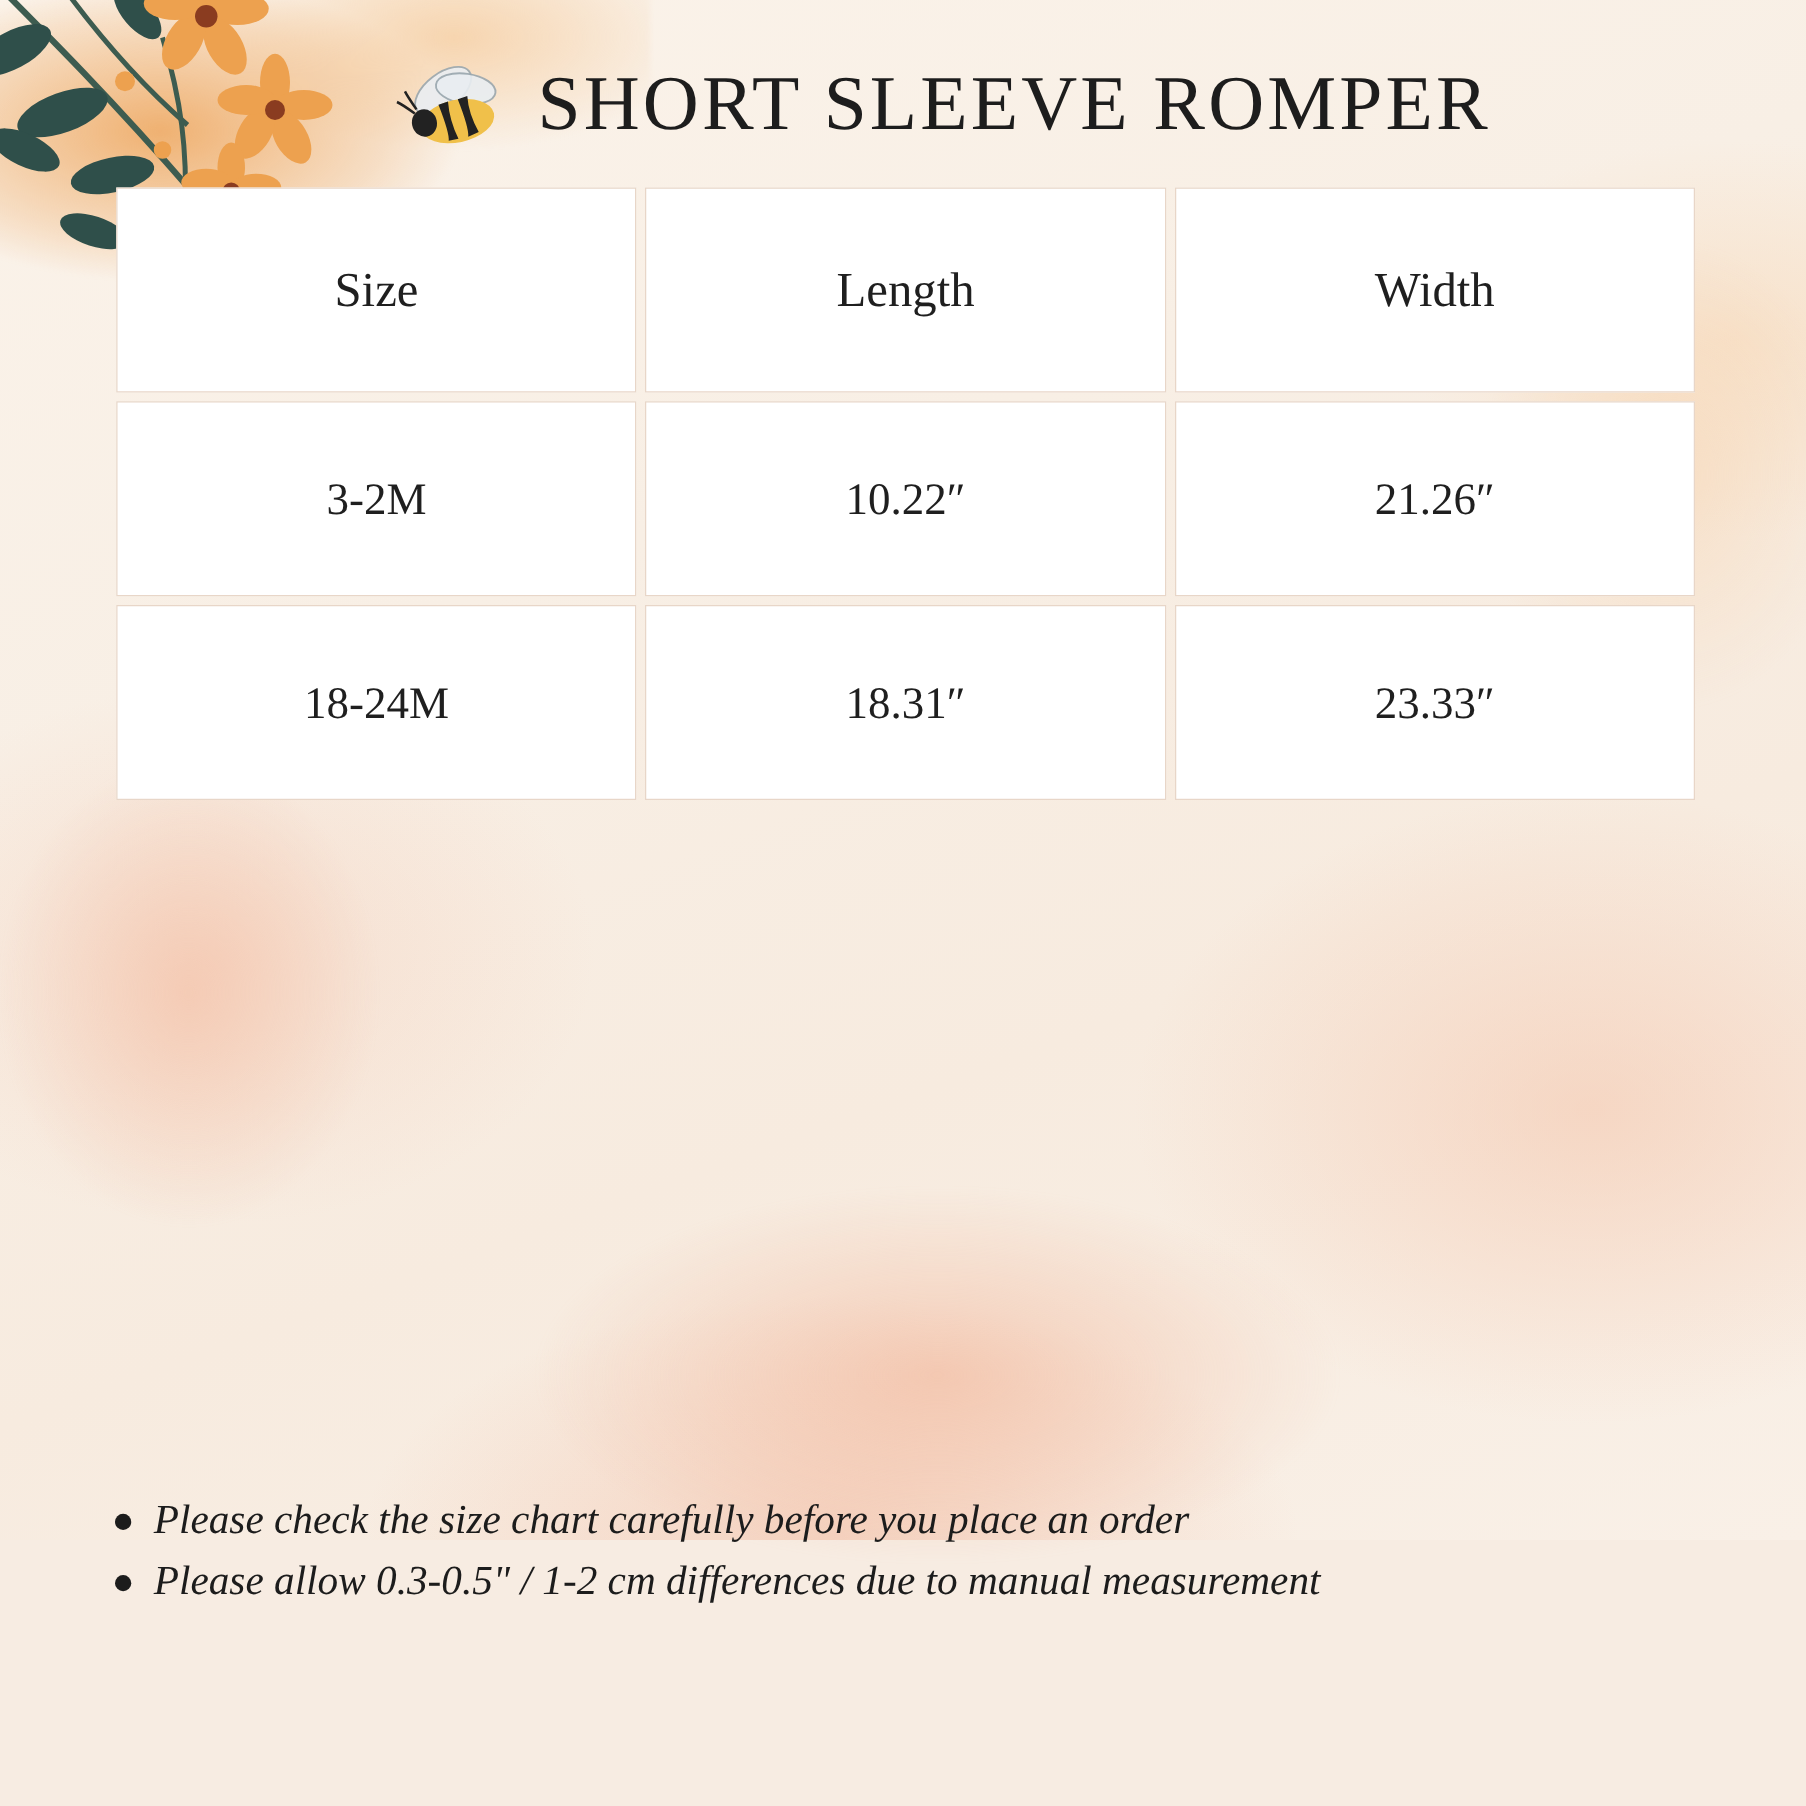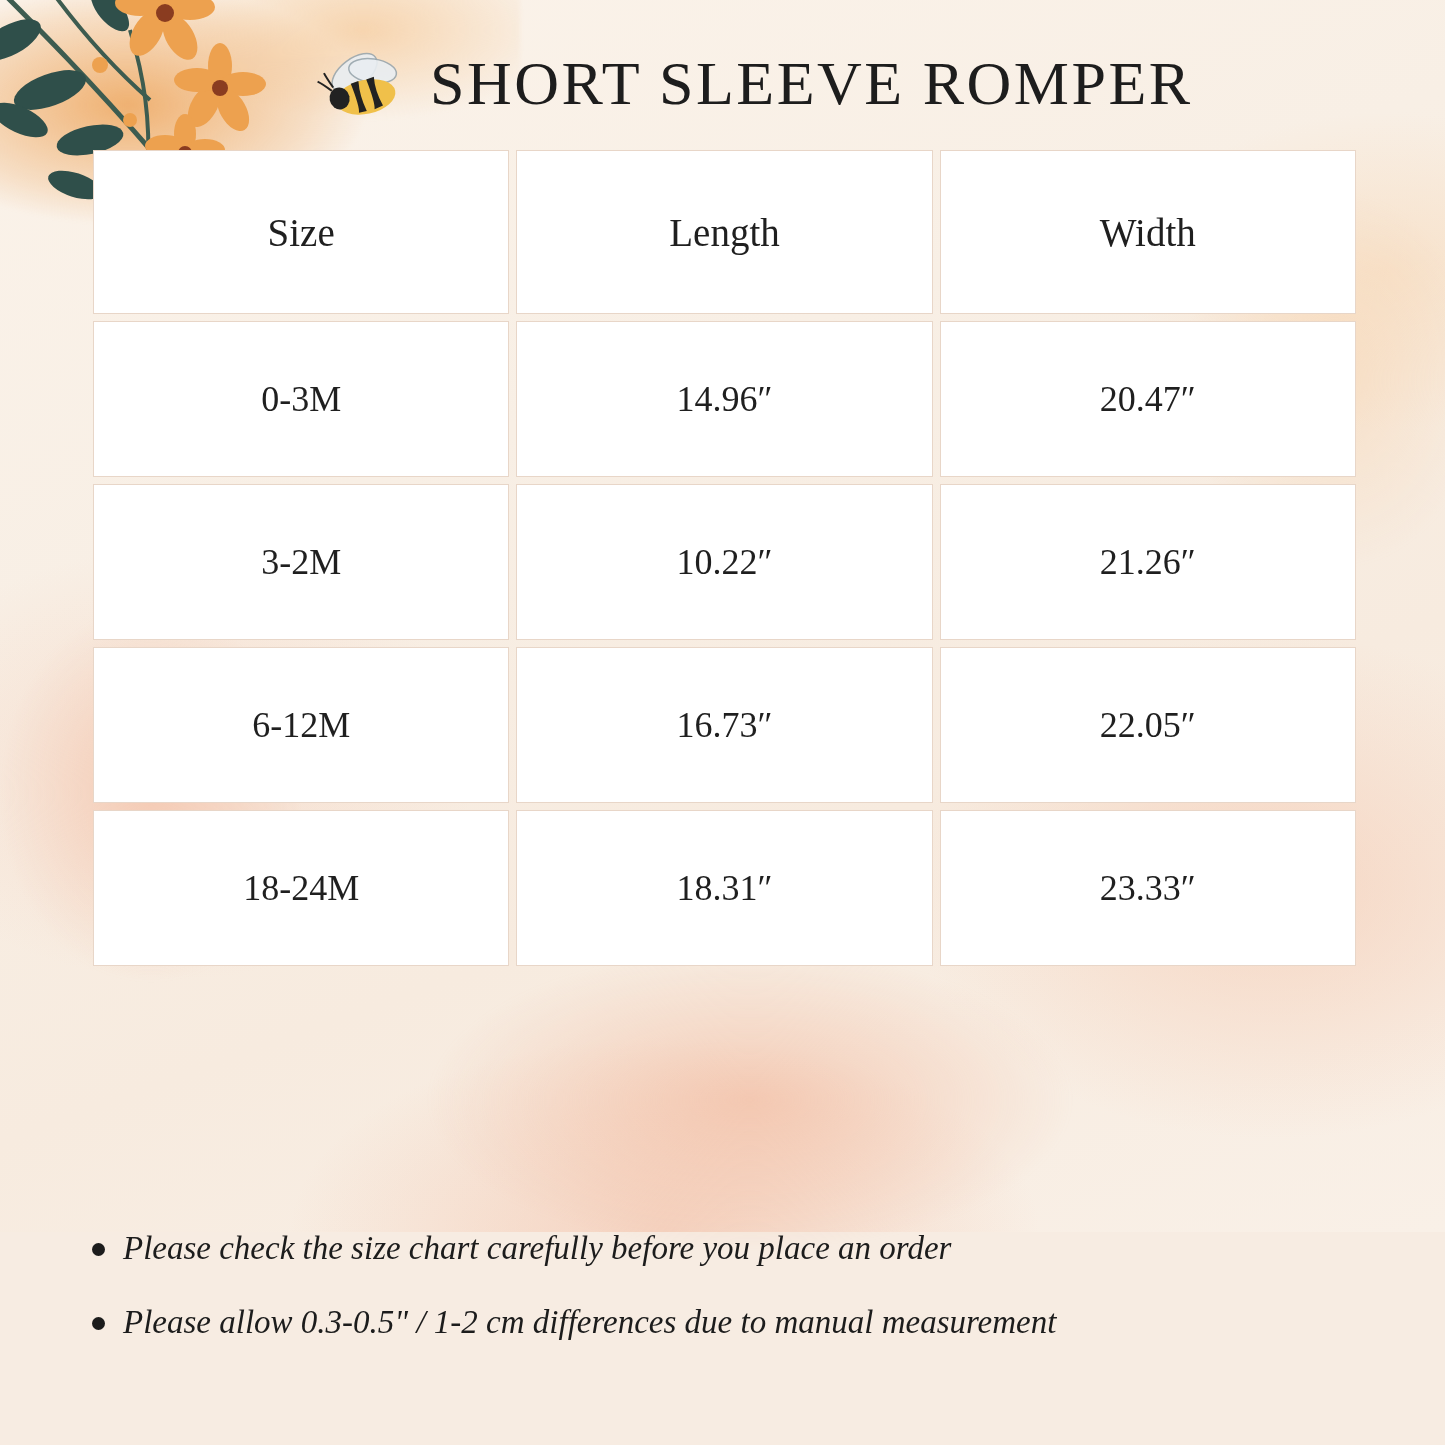--- a/index.html
+++ b/index.html
@@ -117,21 +117,20 @@
     color: #1c1c1c;
   }
   .note {
     display: flex;
     align-items: flex-start;
     font-family: "Liberation Serif", serif;
     font-style: italic;
     font-size: 33px;
     line-height: 1.28;
     margin-bottom: 7px;
-    margin-top: 32px;
   }
   .note .dot {
     flex: 0 0 auto;
     width: 13px; height: 13px;
     border-radius: 50%;
     background: #1c1c1c;
     margin: 16px 18px 0 6px;
   }
   .note .txt { flex: 1 1 auto; }
 </style>
@@ -218,33 +217,23 @@
   <div class="title">SHORT SLEEVE ROMPER</div>
 
   <table class="table">
     <tbody>
         <tr>
       <td>Size</td>
       <td>Length</td>
       <td>Width</td>
     </tr>
     <tr>
-      <td class="val">0-3M</td>
-      <td class="val">14.96″</td>
-      <td class="val">20.47″</td>
-    </tr>
-    <tr>
       <td class="val">3-2M</td>
       <td class="val">10.22″</td>
       <td class="val">21.26″</td>
-    </tr>
-    <tr>
-      <td class="val">6-12M</td>
-      <td class="val">16.73″</td>
-      <td class="val">22.05″</td>
     </tr>
     <tr>
       <td class="val">18-24M</td>
       <td class="val">18.31″</td>
       <td class="val">23.33″</td>
     </tr>
   </tbody>
     </table>
 
   <div class="notes">

